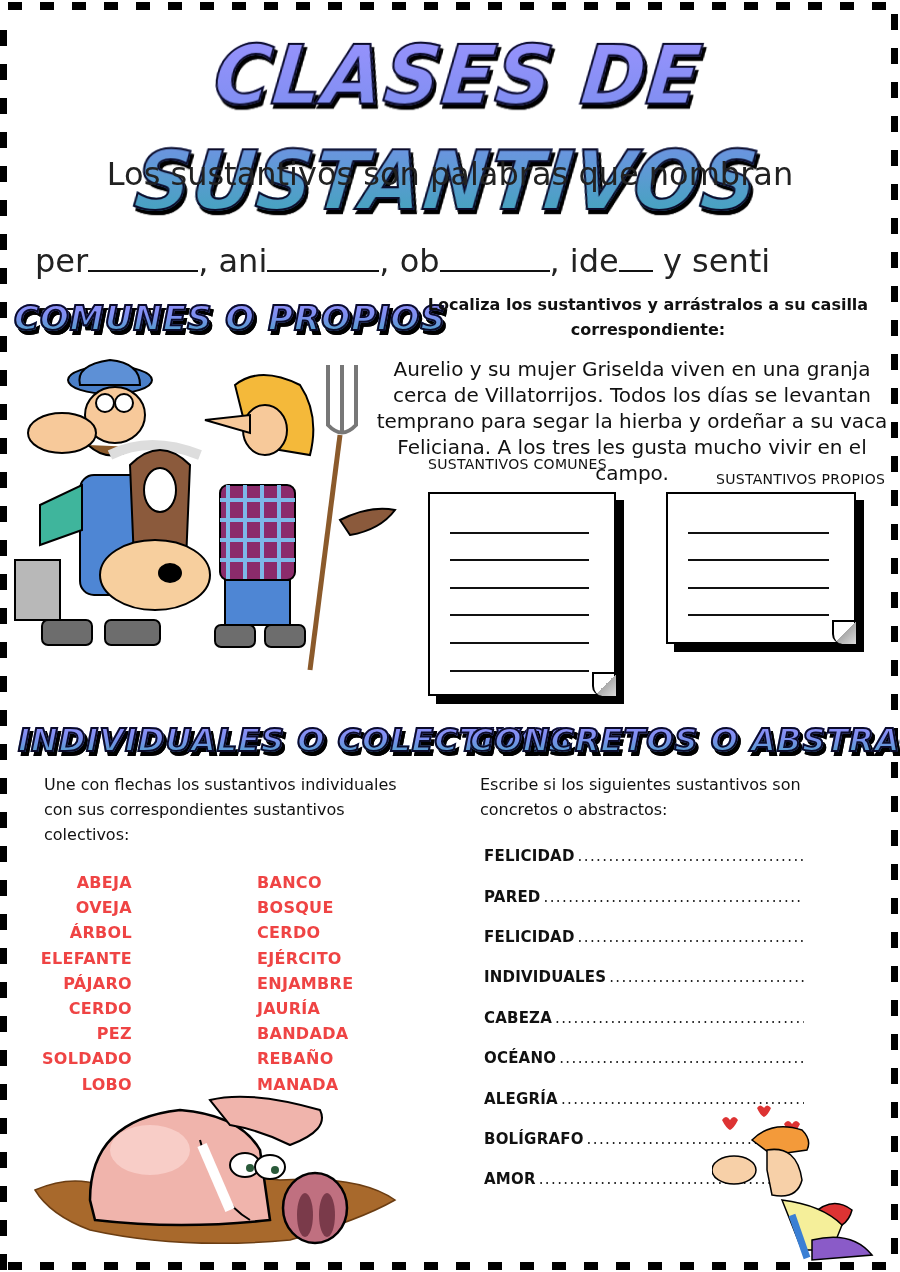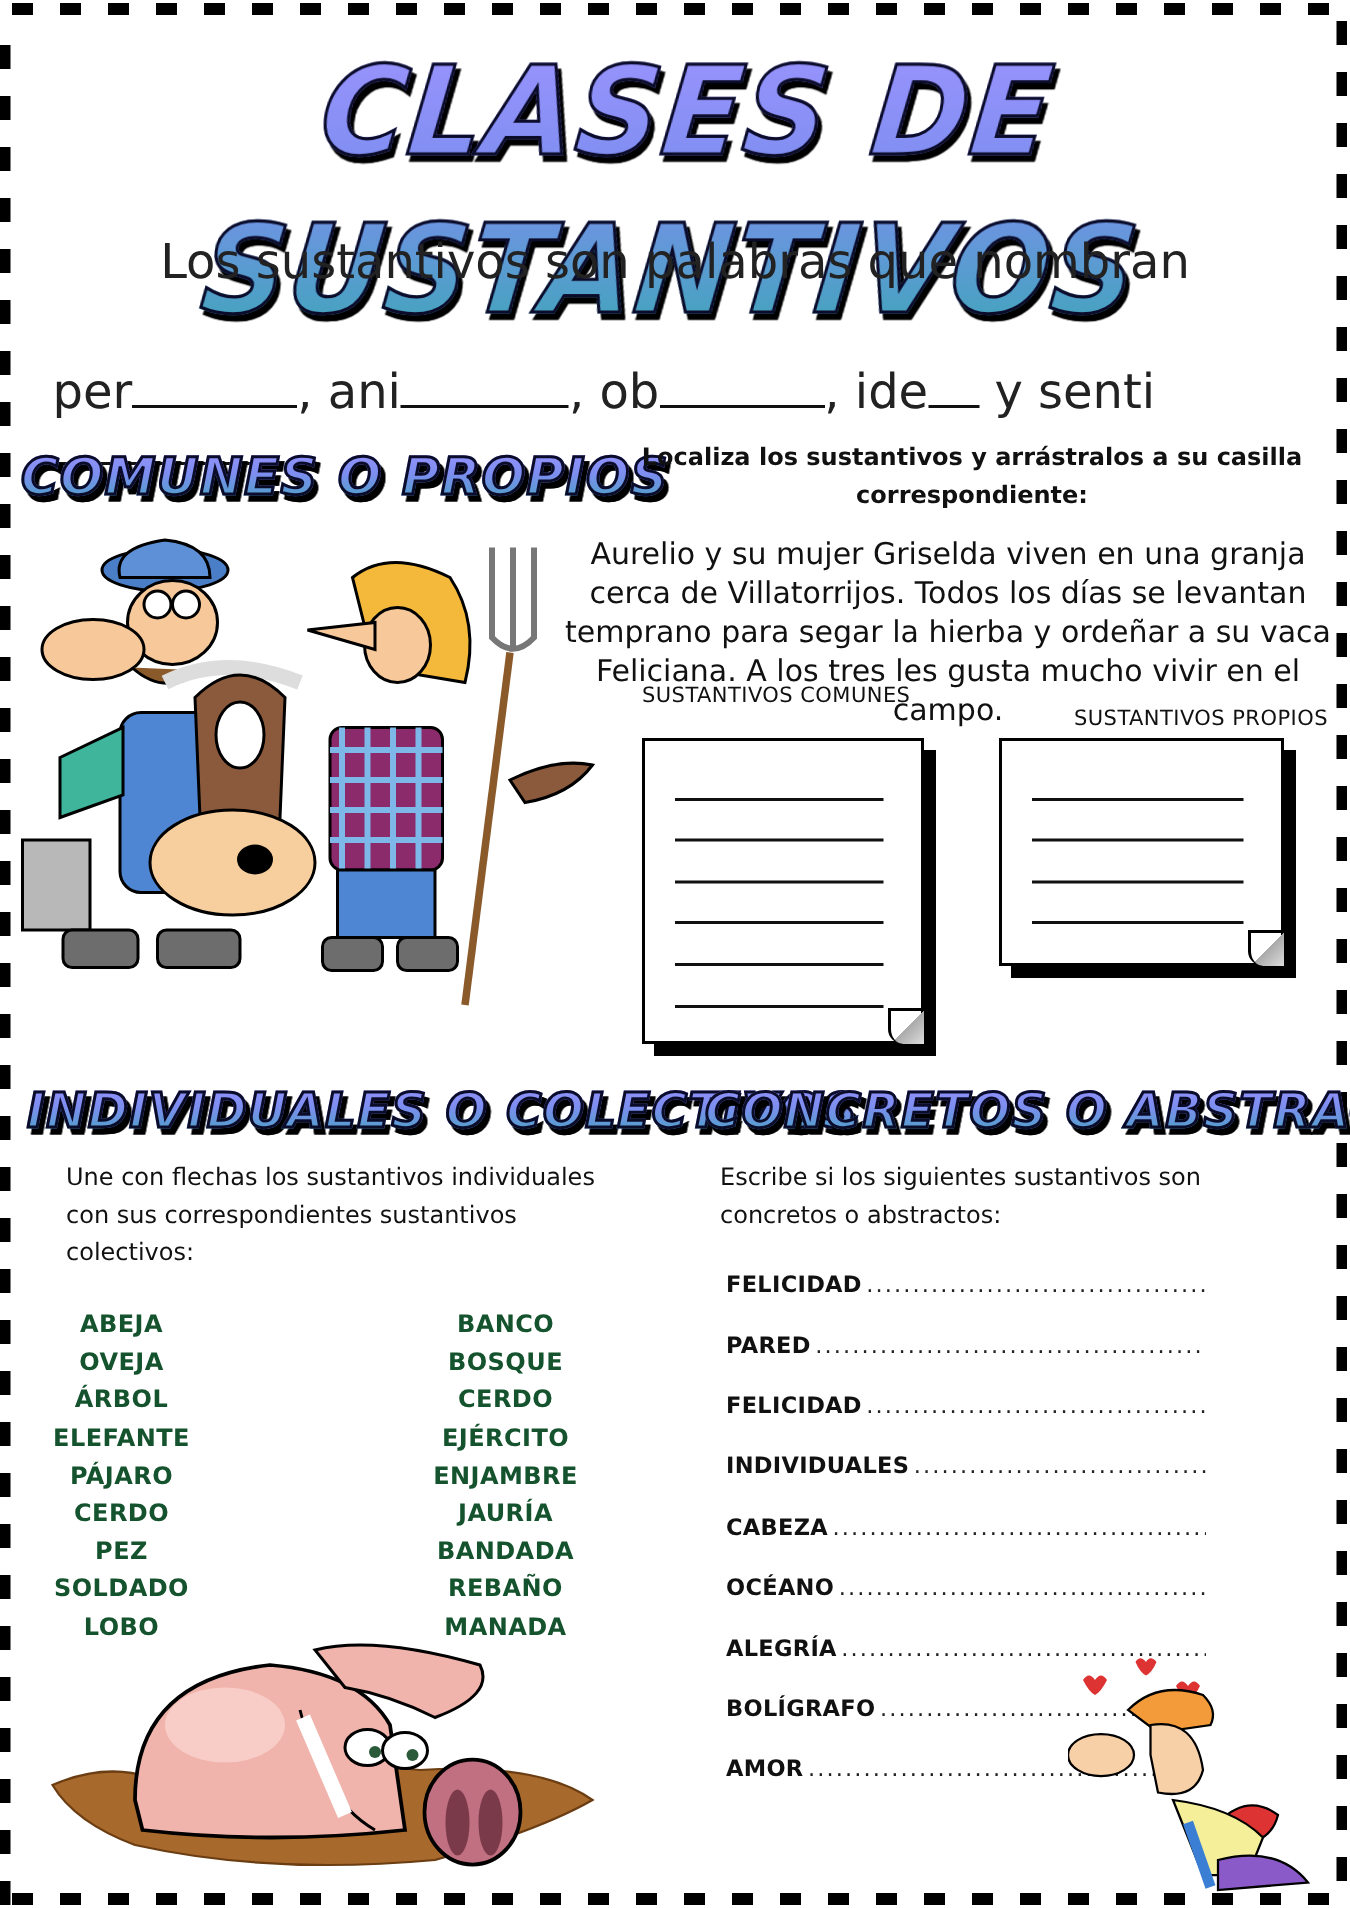--- a/index.html
+++ b/index.html
@@ -44,21 +44,21 @@
   .lbl-propios{left:668px;top:471px;margin-left:48px;}
   .paper-comunes{left:428px;top:492px;width:184px;height:200px;}
   .paper-propios{left:666px;top:492px;width:186px;height:148px;}
 
   .instr{position:absolute;font-size:16px;line-height:25px;}
   .instr-indiv{left:44px;top:772px;width:380px;}
   .instr-concretos{left:480px;top:772px;width:380px;}
 
   .col-left{position:absolute;left:30px;top:870px;width:102px;text-align:right;}
   .col-right{position:absolute;left:257px;top:870px;width:160px;text-align:left;}
-  .col-left div,.col-right div{font-size:16px;font-weight:bold;line-height:25.2px;letter-spacing:0.3px;color:#14532d;text-align:center;}
+  .col-left div,.col-right div{font-size:16px;font-weight:bold;line-height:25.2px;letter-spacing:0.3px;color:#ef4444;}
 
   .abs-list{position:absolute;left:484px;top:836px;width:320px;}
   .abs-row{height:40.4px;font-size:15px;font-weight:bold;display:flex;align-items:center;white-space:nowrap;overflow:hidden;letter-spacing:0.2px;}
   .abs-row .dots{margin-left:3px;flex:1;overflow:hidden;color:#222;font-weight:normal;letter-spacing:1.4px;}
 
   .illus{position:absolute;}
 </style>
 </head>
 <body>
 

